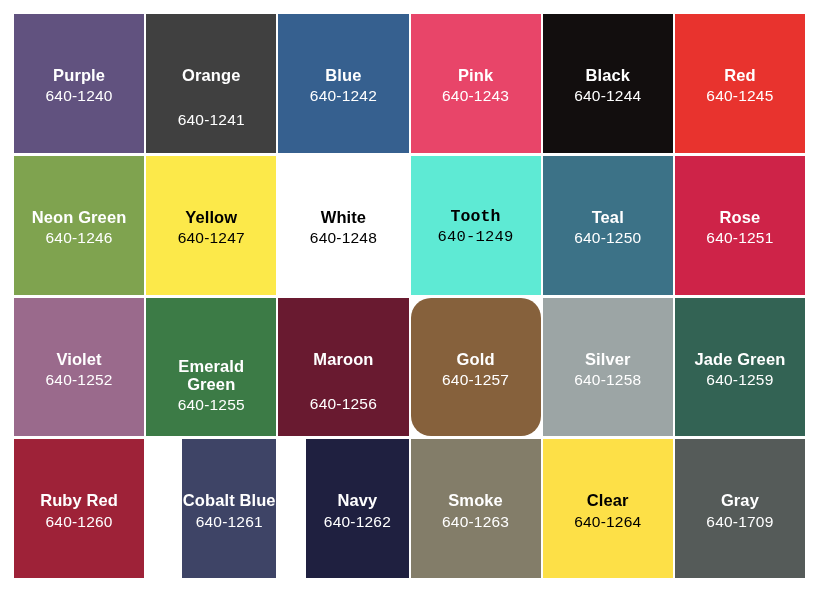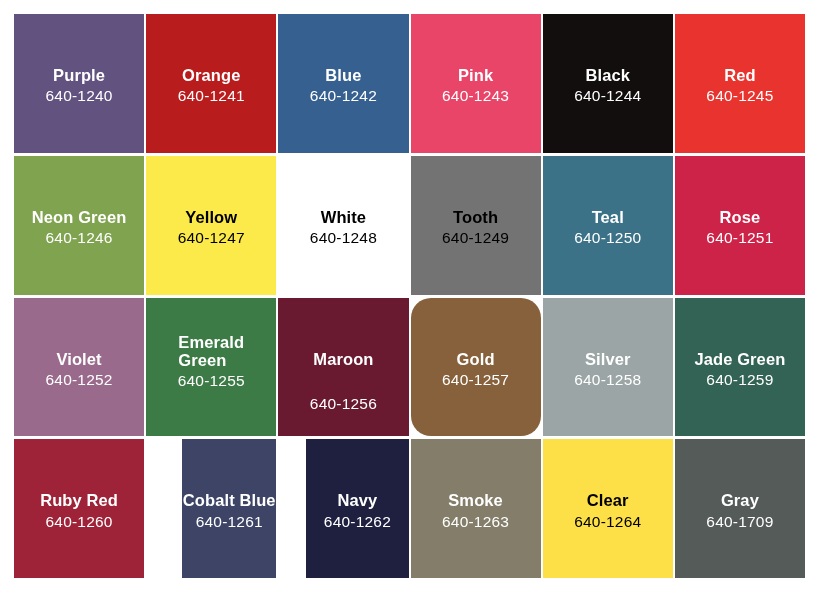--- a/index.html
+++ b/index.html
@@ -35,27 +35,28 @@
     position: relative;
     display: flex;
     flex-direction: column;
     align-items: center;
     justify-content: flex-start;
     padding-top: 52px;
     box-sizing: border-box;
     overflow: hidden;
   }
   .swatch.two-line {
-    padding-top: 35px;
+    padding-top: 59px;
   }
   .swatch-name {
     font-size: 16.5px;
     font-weight: bold;
     line-height: 1.12;
     letter-spacing: 0.1px;
+    text-align: center;
     white-space: pre-line;
     margin: 0;
   }
   .swatch-code {
     font-size: 15.5px;
     font-weight: normal;
     line-height: 1.15;
     letter-spacing: 0.2px;
     text-align: center;
     margin: 3px 0 0 0;
@@ -71,21 +72,21 @@
 </style>
 </head>
 <body>
 
 <div id="swatch-page">
   <div id="swatch-grid">
       <div class="swatch light-text" style="background: rgb(97, 82, 127);">
         <div class="swatch-name">Purple</div>
         <div class="swatch-code">640-1240</div>
       </div>
-      <div class="swatch light-text" style="background: #b91c1c;">
+      <div class="swatch light-text" style="background: #404040; gap: 24px;">
         <div class="swatch-name">Orange</div>
         <div class="swatch-code">640-1241</div>
       </div>
       <div class="swatch light-text" style="background: rgb(54, 96, 143);">
         <div class="swatch-name">Blue</div>
         <div class="swatch-code">640-1242</div>
       </div>
       <div class="swatch light-text" style="background: rgb(232, 69, 105);">
         <div class="swatch-name">Pink</div>
         <div class="swatch-code">640-1243</div>
@@ -103,21 +104,21 @@
         <div class="swatch-code">640-1246</div>
       </div>
       <div class="swatch dark-text" style="background: rgb(252, 233, 74);">
         <div class="swatch-name">Yellow</div>
         <div class="swatch-code">640-1247</div>
       </div>
       <div class="swatch dark-text" style="background: rgb(255, 255, 255);">
         <div class="swatch-name">White</div>
         <div class="swatch-code">640-1248</div>
       </div>
-      <div class="swatch dark-text" style="background: #737373;">
+      <div class="swatch dark-text" style="background: #5eead4; font-family: Liberation Mono, monospace;">
         <div class="swatch-name">Tooth</div>
         <div class="swatch-code">640-1249</div>
       </div>
       <div class="swatch light-text" style="background: rgb(60, 114, 135);">
         <div class="swatch-name">Teal</div>
         <div class="swatch-code">640-1250</div>
       </div>
       <div class="swatch light-text" style="background: rgb(206, 35, 72);">
         <div class="swatch-name">Rose</div>
         <div class="swatch-code">640-1251</div>

